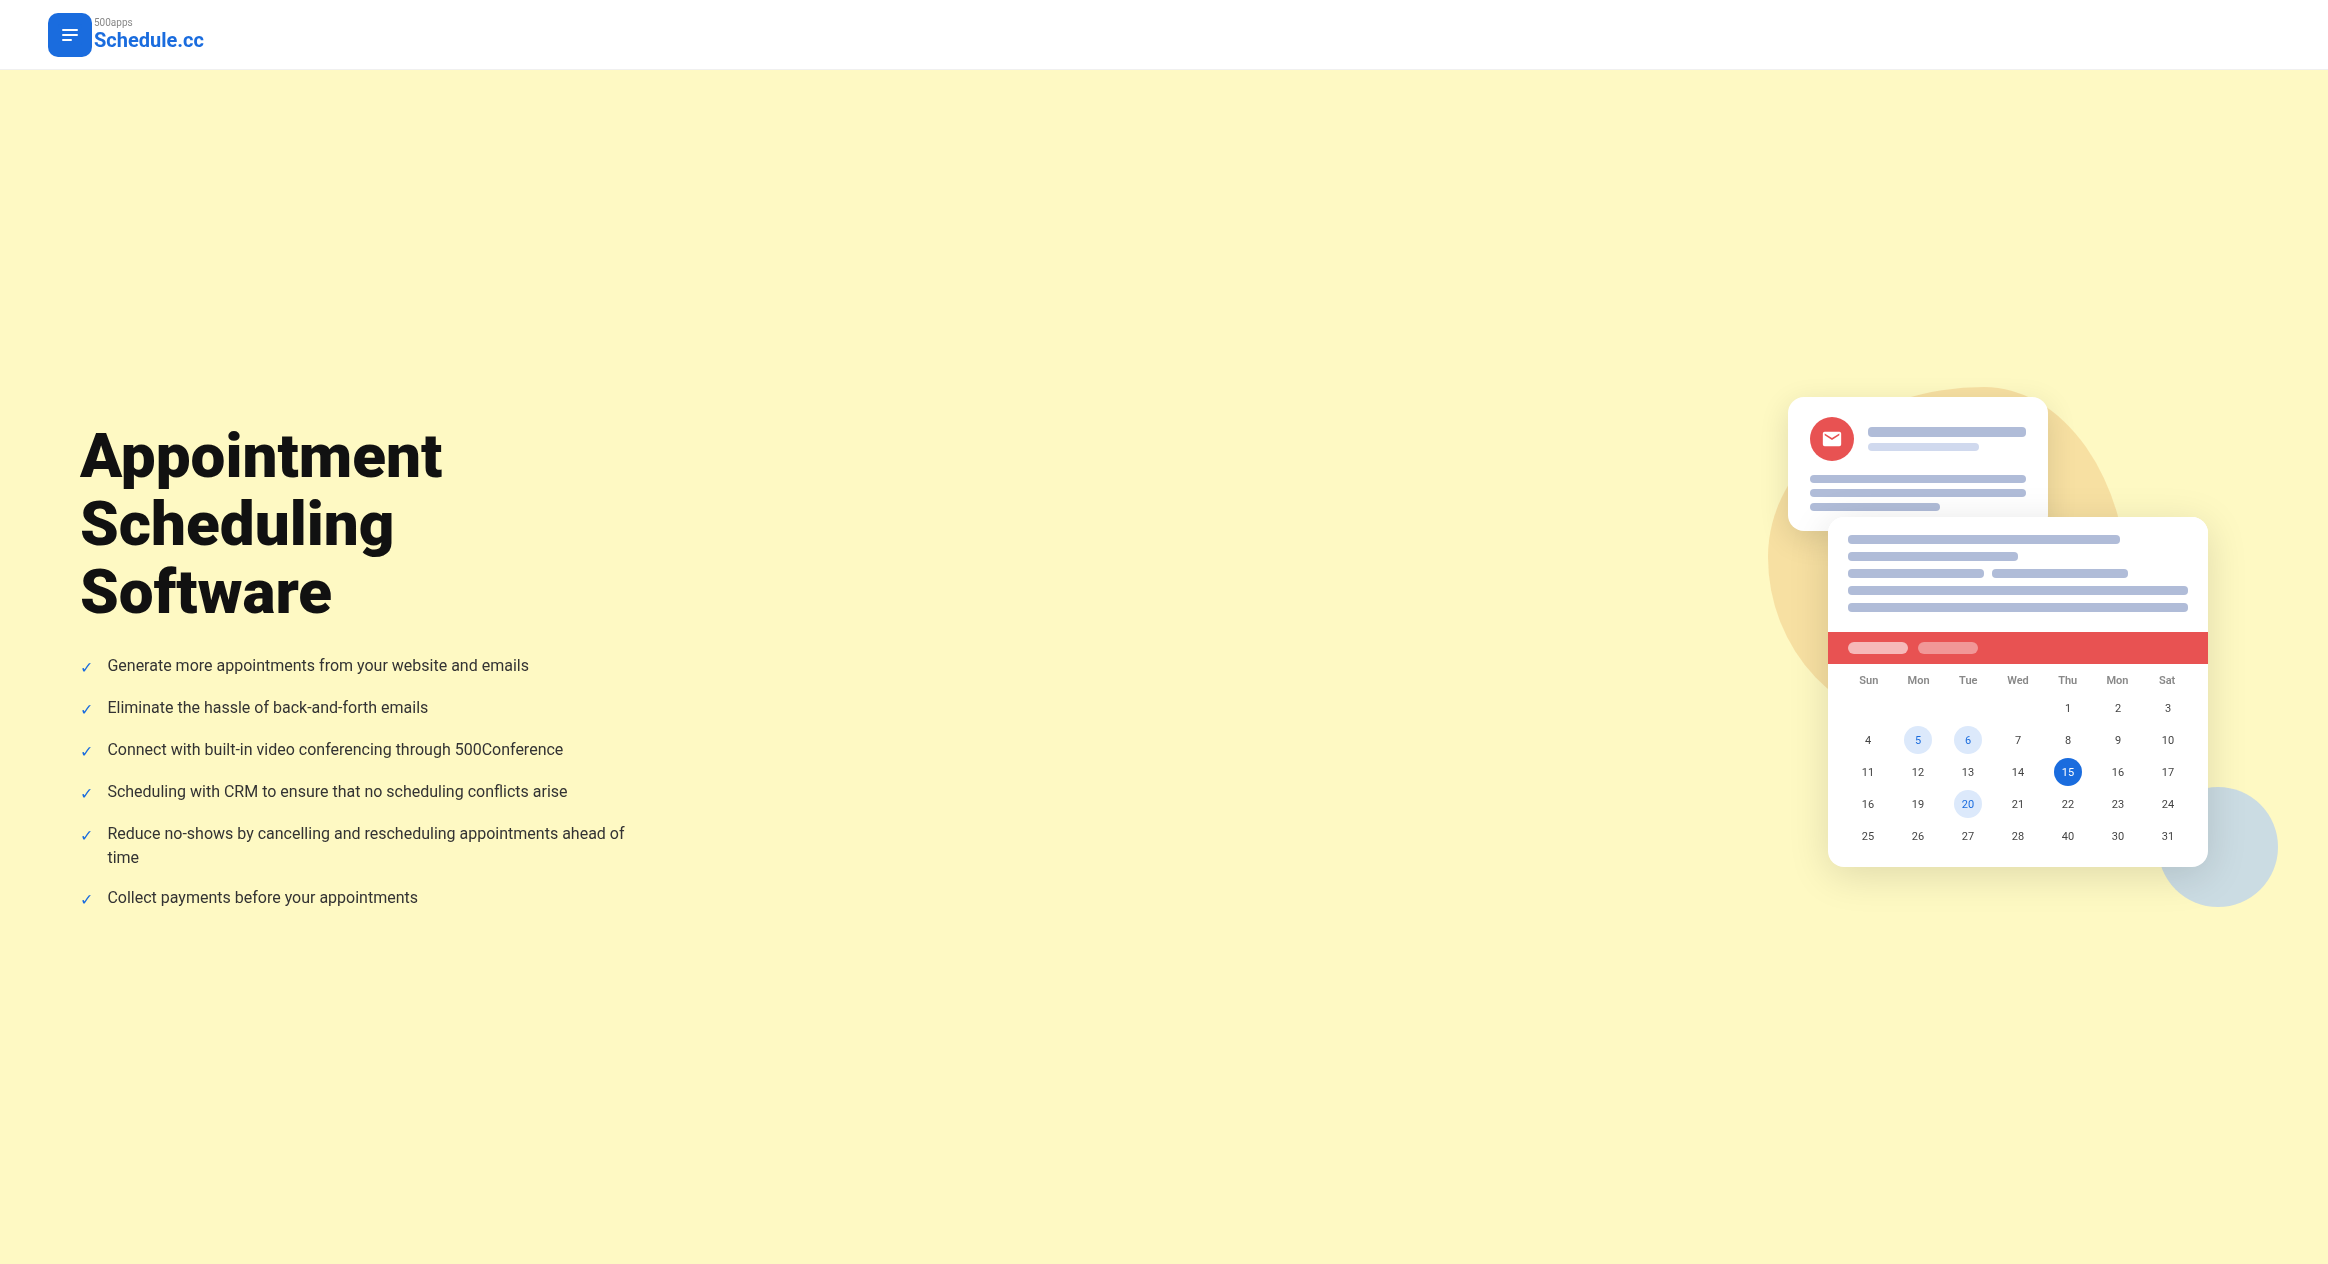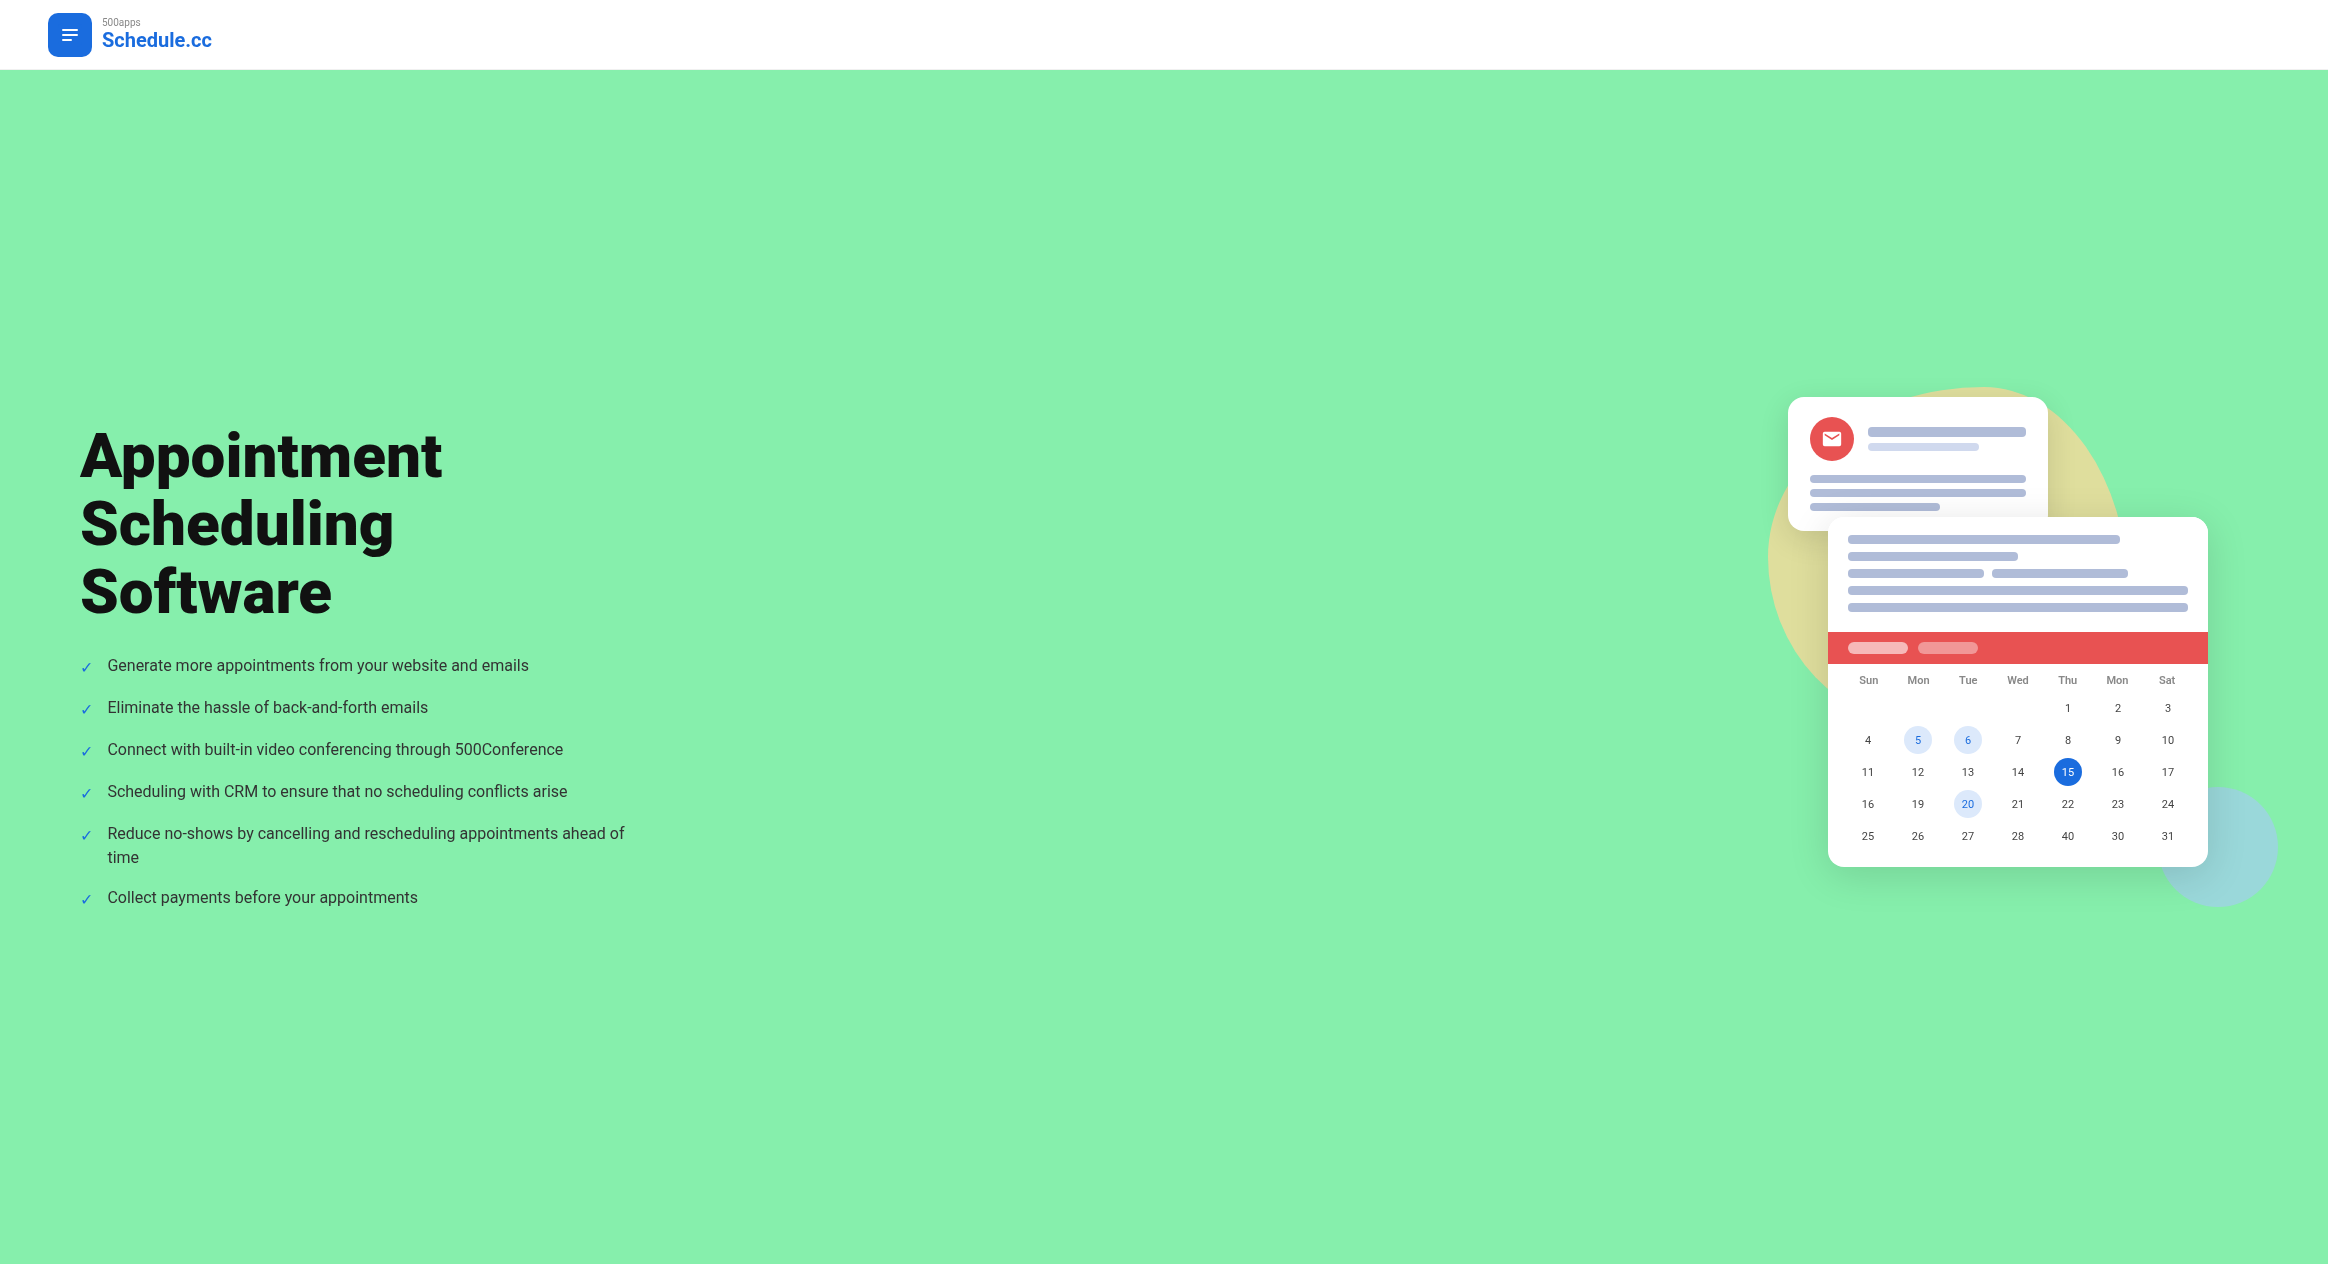--- a/index.html
+++ b/index.html
@@ -14,21 +14,21 @@
       height: 70px;
       border-bottom: 1px solid #f0f0f0;
       background: #fff;
       position: sticky;
       top: 0;
       z-index: 100;
     }
     .logo-area {
       display: flex;
       align-items: center;
-      gap: 10px;
+      gap: 2px;
       text-decoration: none;
     }
     .logo-icon {
       width: 44px;
       height: 44px;
       background: #1a6cde;
       border-radius: 10px;
       display: flex;
       align-items: center;
       justify-content: center;
@@ -79,21 +79,21 @@
       background: #fff;
     }
 
     
     .hero {
       display: flex;
       align-items: center;
       justify-content: space-between;
       padding: 60px 80px 60px 80px;
       min-height: calc(100vh - 70px);
-      background: #86efac;
+      background: #fef9c3;
       overflow: hidden;
       position: relative;
     }
     .hero-left {
       max-width: 580px;
       flex-shrink: 0;
     }
     .hero-title {
       font-size: 62px;
       font-weight: 900;

